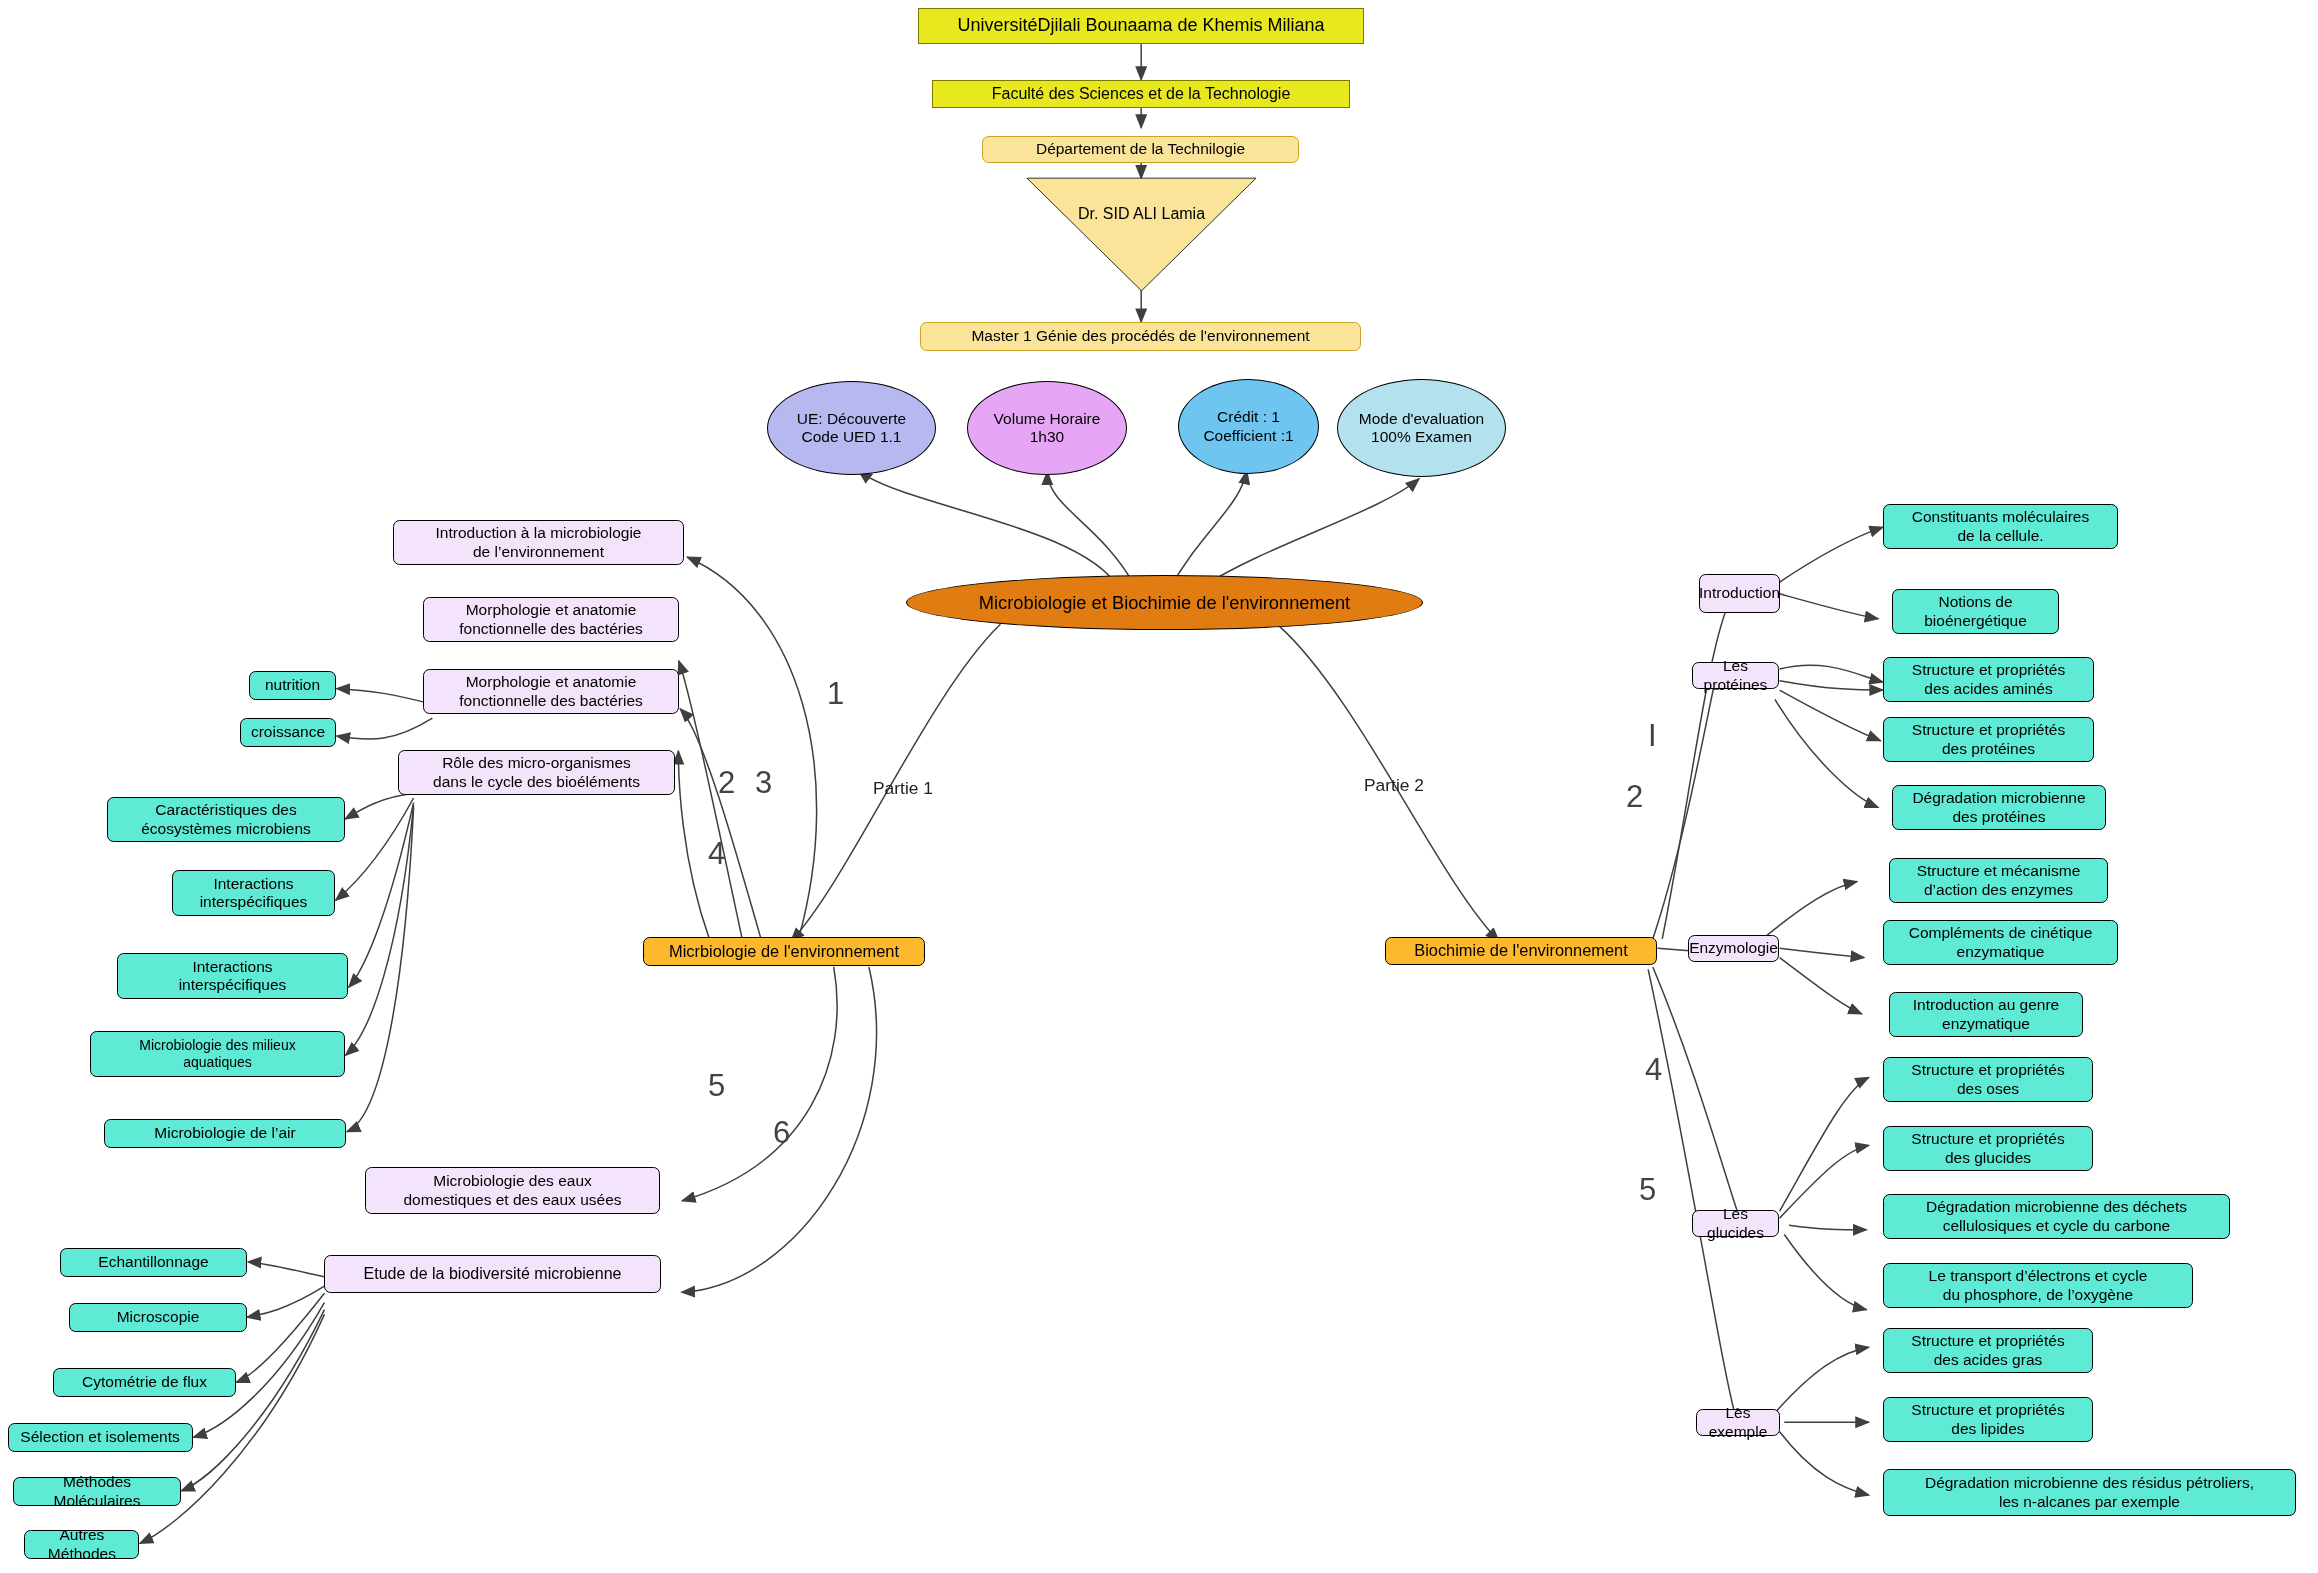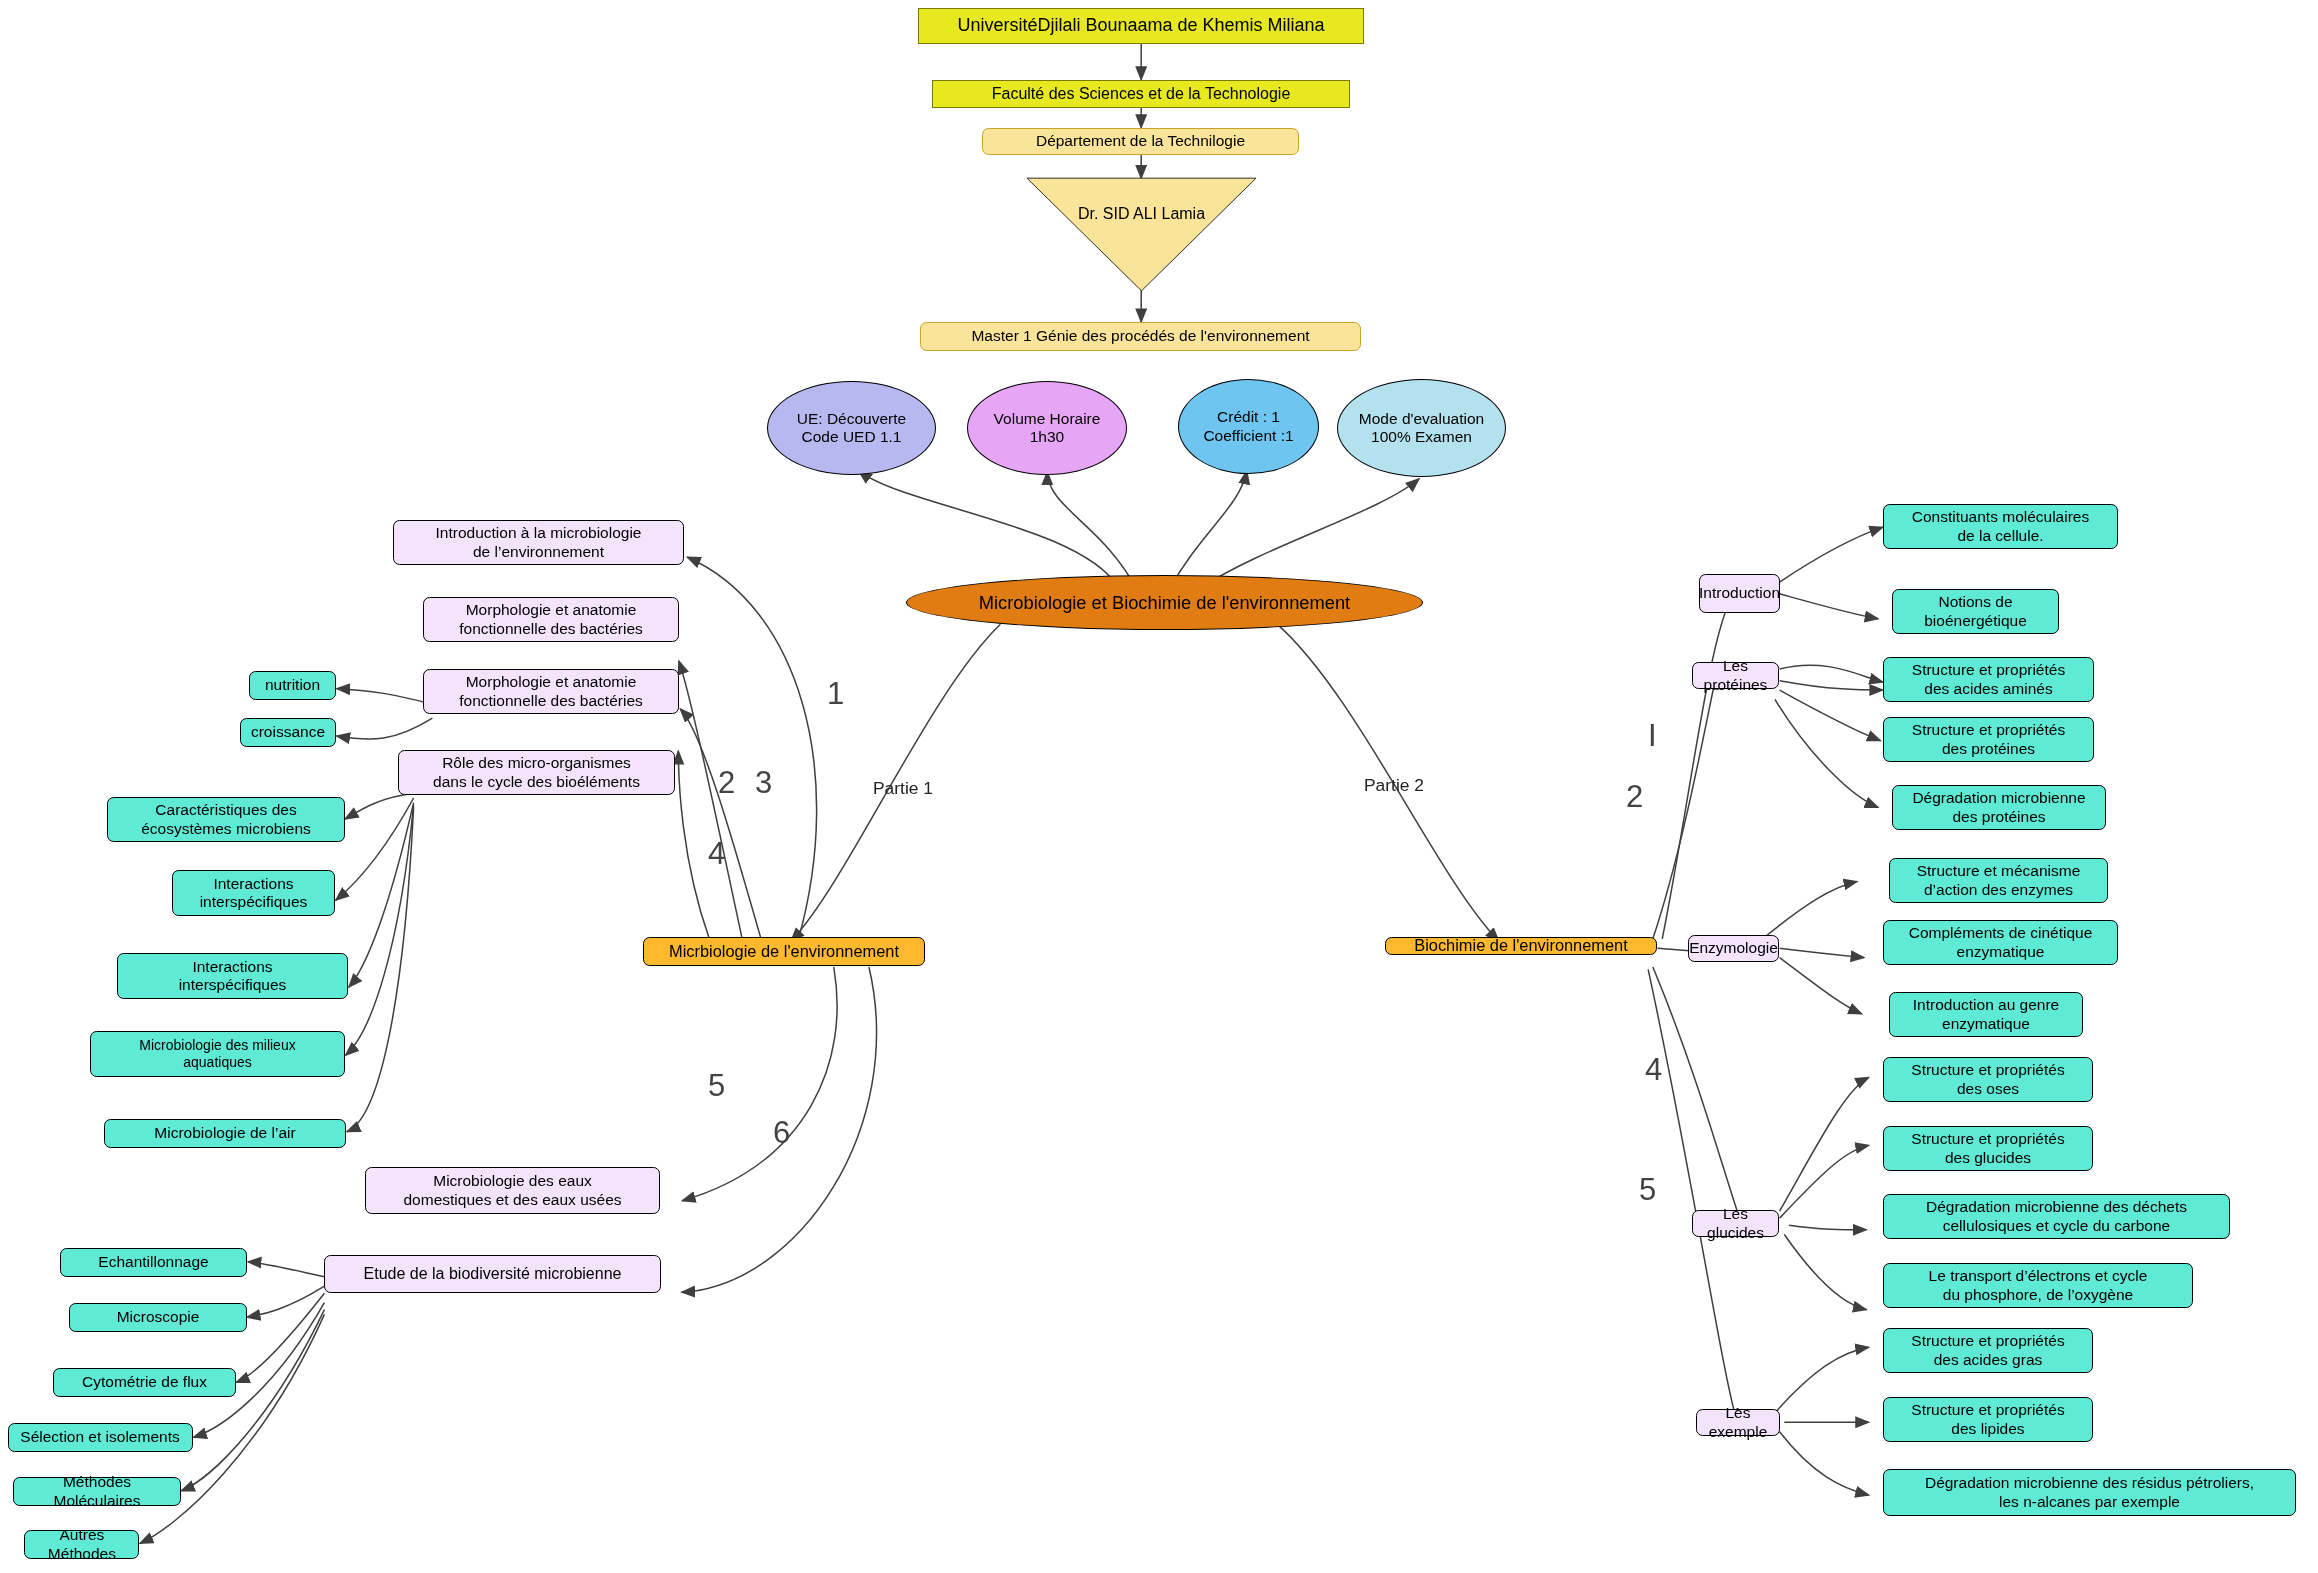--- a/index.html
+++ b/index.html
@@ -140,21 +140,21 @@
       <path d="M3780,3010 C3860,2920 3920,2880 3980,2870"></path>
       <path d="M3800,3030 C3880,3030 3930,3030 3980,3030"></path>
       <path d="M3790,3050 C3860,3140 3920,3170 3980,3185"></path>
     </g>
   </svg>
 
   <div class="node rect-sharp yellow-hi" style="left:918px;top:7.5px;width:446px;height:36px;font-size:18px;">UniversitéDjilali Bounaama de Khemis Miliana</div>
 
   <div class="node rect-sharp yellow-hi" style="left:932px;top:80px;width:418px;height:28px;font-size:16px;">Faculté des Sciences et de la Technologie</div>
 
-  <div class="node rect yellow-soft" style="left:982px;top:128px;width:317px;height:27px;font-size:15.5px;">Département de la Technilogie</div>
+  <div class="node rect yellow-soft" style="left:982px;top:136px;width:317px;height:27px;font-size:15.5px;">Département de la Technilogie</div>
 
   <div style="position:absolute;left:1026px;top:177px;width:231px;height:115px;">
     <svg width="231" height="115" viewBox="0 0 492 244">
       <polygon points="2,2 490,2 246,242" fill="#fae49a" stroke="#222" stroke-width="2"></polygon>
     </svg>
     <div class="tri-label" style="left:0;top:28px;width:231px;font-size:16px;">Dr. SID ALI Lamia</div>
   </div>
 
   <div class="node rect yellow-soft" style="left:920px;top:322px;width:441px;height:29px;font-size:15.5px;">Master 1 Génie des procédés de l'environnement</div>
 
@@ -171,21 +171,21 @@
 100% Examen</div>
 
   <div class="node ellipse el-orange" style="left:906px;top:575px;width:517px;height:55px;font-size:18.3px;">Microbiologie et Biochimie de l'environnement</div>
 
   <div class="label dark" style="left:873px;top:778px;font-size:17.4px;">Partie 1</div>
 
   <div class="label dark" style="left:1364px;top:775px;font-size:17.4px;">Partie 2</div>
 
   <div class="node rect orange-node" style="left:643px;top:937px;width:282px;height:29px;font-size:16.4px;">Micrbiologie de l'environnement</div>
 
-  <div class="node rect orange-node" style="left:1385px;top:937px;width:272px;height:18px;font-size:16.4px;">Biochimie de l'environnement</div>
+  <div class="node rect orange-node" style="left:1385px;top:937px;width:272px;height:28px;font-size:16.4px;">Biochimie de l'environnement</div>
 
   <div class="num" style="left:827px;top:676px;font-size:31px;">1</div>
   <div class="num" style="left:718px;top:765px;font-size:31px;">2</div>
   <div class="num" style="left:755px;top:765px;font-size:31px;">3</div>
   <div class="num" style="left:708px;top:836px;font-size:31px;">4</div>
   <div class="num" style="left:708px;top:1068px;font-size:31px;">5</div>
   <div class="num" style="left:773px;top:1115px;font-size:31px;">6</div>
 
   <div class="num" style="left:1648px;top:718px;font-size:31px;">I</div>
   <div class="num" style="left:1626px;top:779px;font-size:31px;">2</div>

